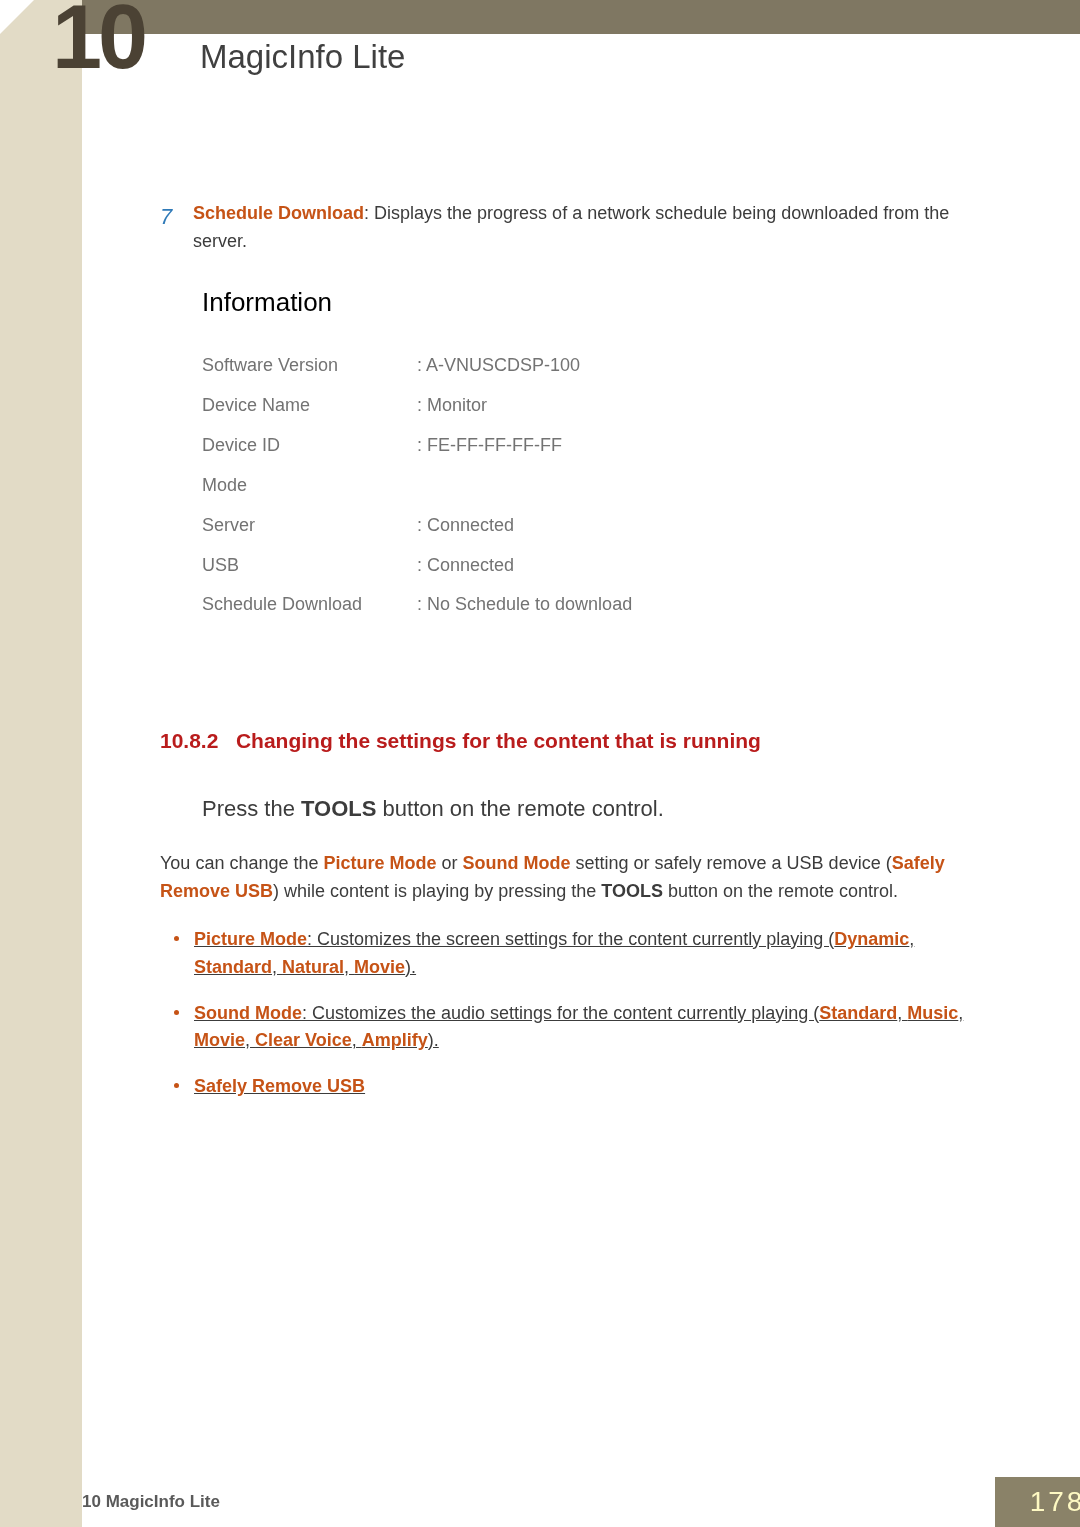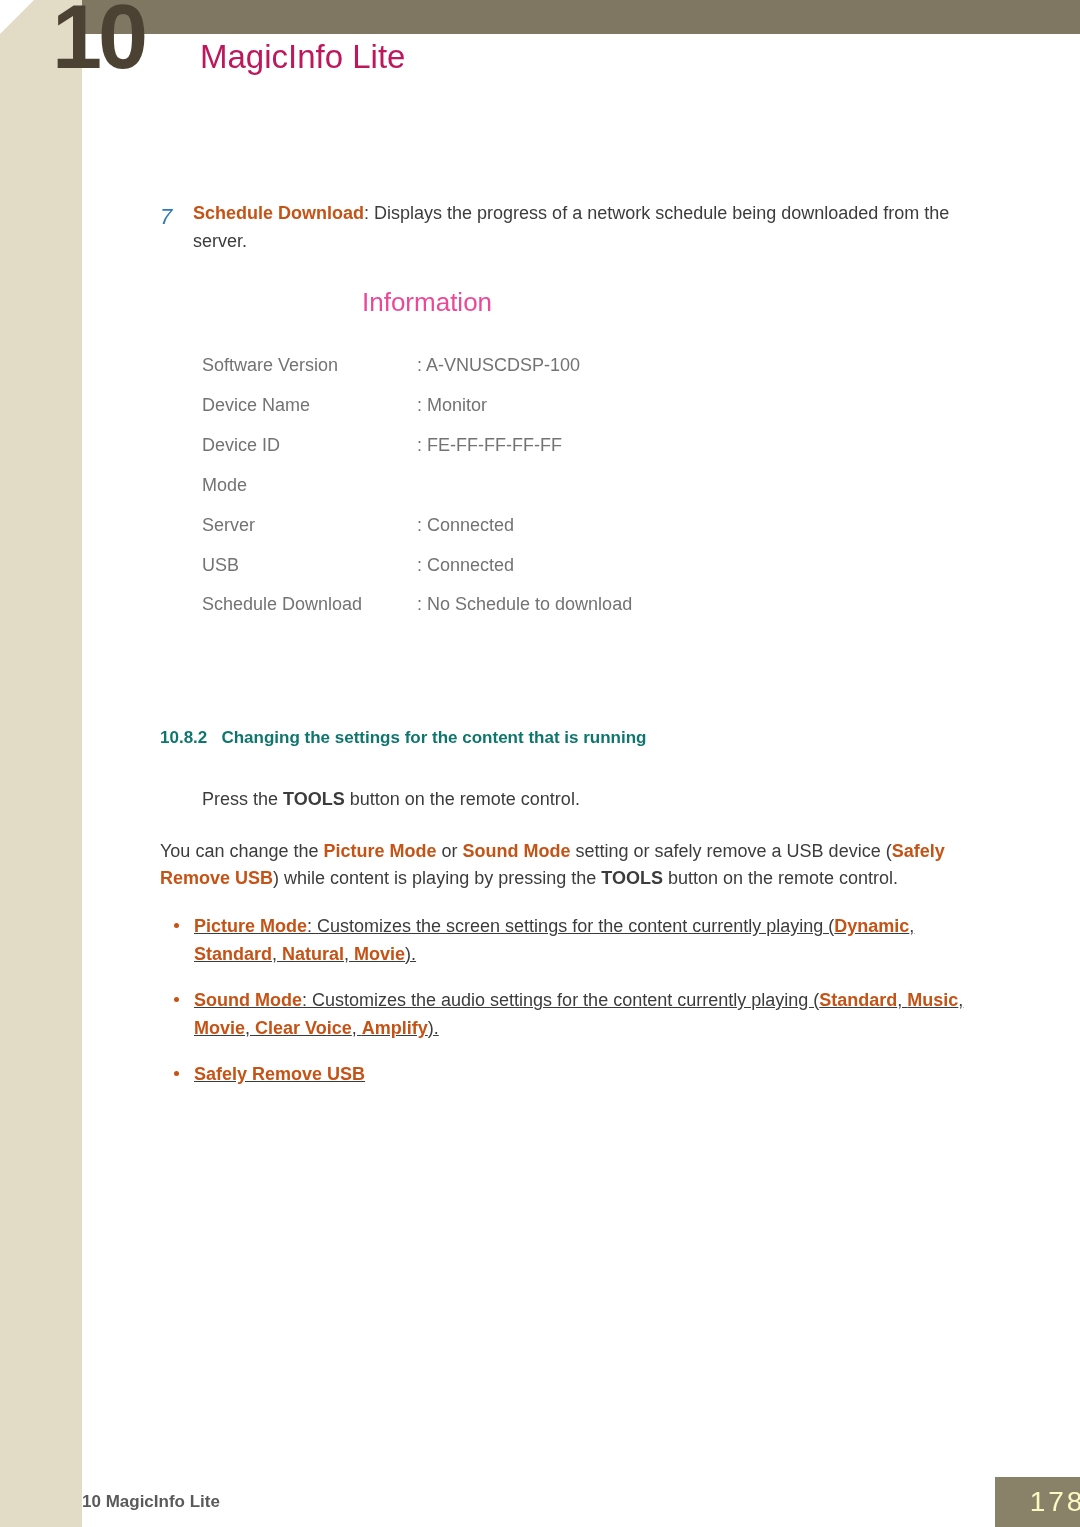--- a/index.html
+++ b/index.html
@@ -39,21 +39,21 @@
     font-weight: 700;
     color: #4b4234;
     z-index: 2;
     letter-spacing: -4px;
   }
   .chapter-title {
     position: absolute;
     left: 200px; top: 38px;
     font-size: 33px;
     font-weight: 500;
-    color: #be185d;
+    color: #404040;
   }
   .content {
     position: absolute;
     left: 160px; top: 200px; right: 90px;
     font-size: 18px;
     line-height: 1.55;
     color: #3c3c3c;
   }
   .step-num {
     display: inline-block;
@@ -67,45 +67,44 @@
   .step-body { display: inline-block; width: calc(100% - 40px); vertical-align: top; }
   .hl { color: #c65316; font-weight: 700; }
   .b { font-weight: 700; }
   .info-panel {
     margin-top: 26px;
     margin-left: 42px;
     width: 560px;
   }
   .info-title {
     font-size: 26px;
-    color: #ec4899;
-    margin-left: 160px;
+    color: #000000;
     margin-bottom: 24px;
     font-weight: 400;
   }
   .info-row {
     display: flex;
     font-size: 18px;
     color: #737373;
     padding: 6px 0;
   }
   .info-label { width: 215px; }
   .info-val { flex: 1; }
   .subsection {
     margin-top: 100px;
   }
   .subsection-head {
-    color: #0f766e;
-    font-size: 17px;
+    color: #b91c1c;
+    font-size: 21px;
     font-weight: 600;
   }
   .substep {
     margin-top: 34px;
     margin-left: 42px;
-    font-size: 18px;
+    font-size: 22px;
   }
   .para { margin-top: 24px; }
   ul.bullets {
     list-style: none;
     margin-top: 20px;
     margin-left: 14px;
     text-decoration: underline;
   }
   ul.bullets li {
     position: relative;

